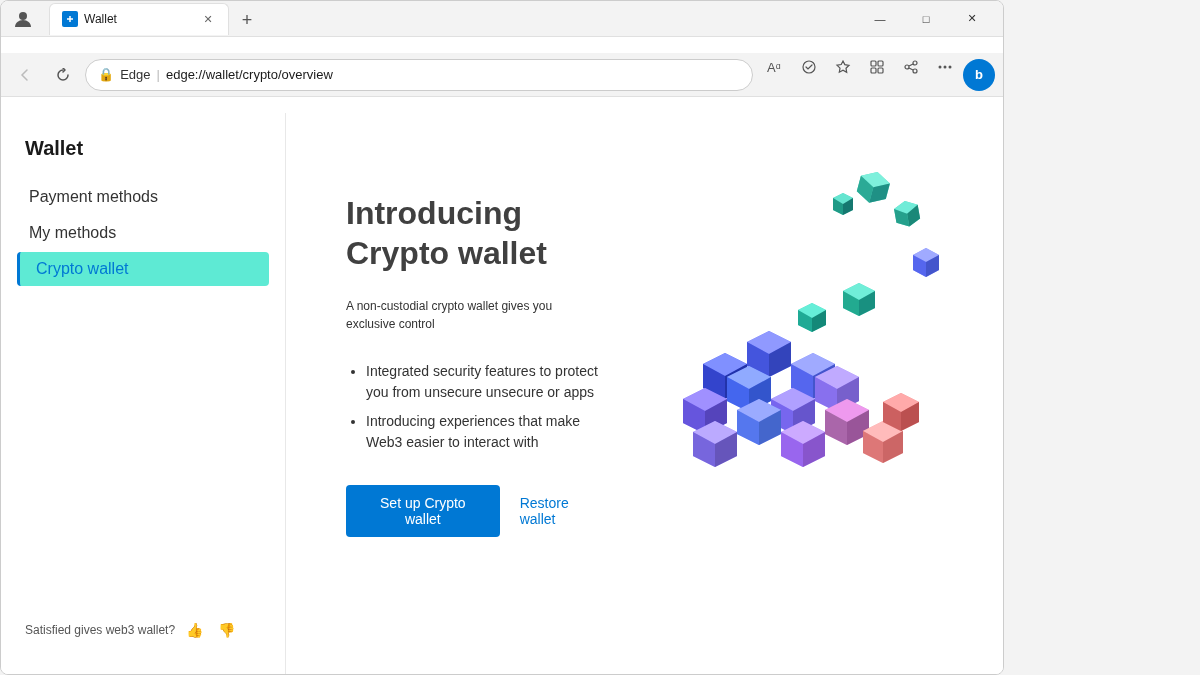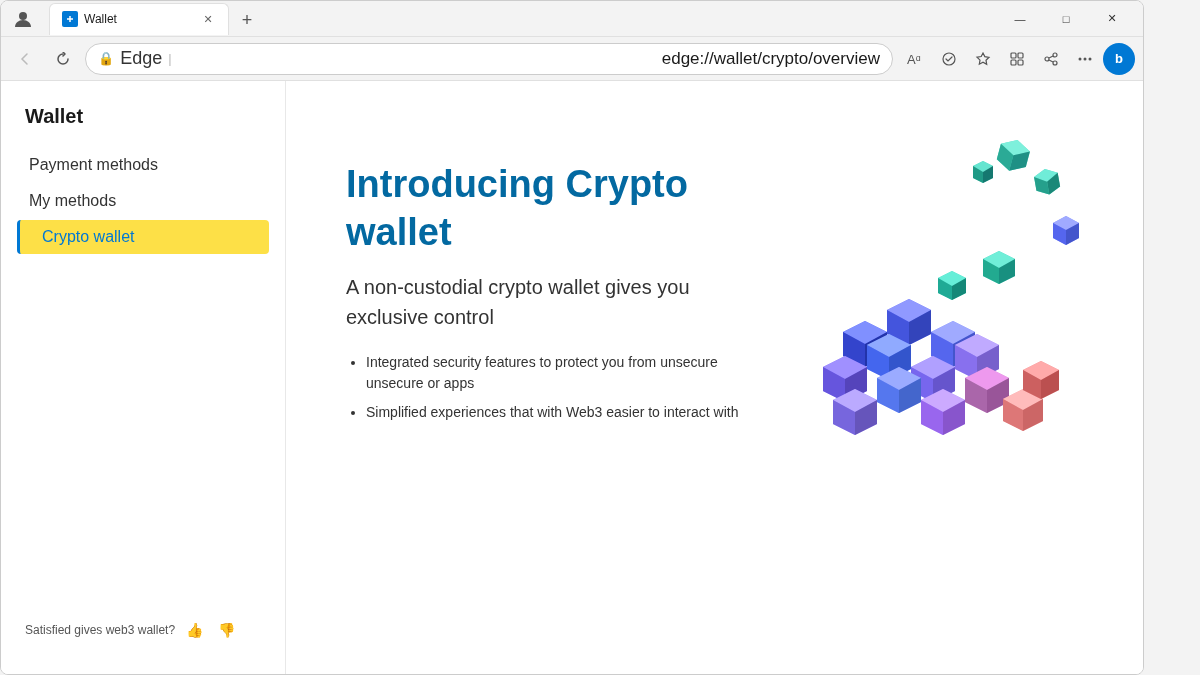--- a/index.html
+++ b/index.html
@@ -1,27 +1,28 @@
 <!DOCTYPE html>
 <html><head>
   <meta charset="utf-8">
   <style>
     * { box-sizing: border-box; margin: 0; padding: 0; }
     body { font-family: 'Segoe UI', Arial, sans-serif; background: #f3f3f3; width: 1200px; height: 675px; overflow: hidden; }
 
     
     .browser-window {
-      width: 1144px;
+      width: 1004px;
       height: 675px;
       background: #fff;
       border: 1px solid #ccc;
       border-radius: 8px;
       overflow: hidden;
       display: flex;
       flex-direction: column;
+      gap: 16px;
     }
 
     .title-bar {
       background: #f3f3f3;
       height: 36px;
       display: flex;
       align-items: center;
       padding: 0 8px;
       gap: 8px;
       border-bottom: 1px solid #e0e0e0;
@@ -132,46 +133,45 @@
       padding: 0 12px;
       gap: 6px;
     }
 
     .address-icon {
       font-size: 13px;
       color: #555;
     }
 
     .edge-label {
-      font-size: 18px;
+      font-size: 13px;
       color: #333;
       font-weight: 400;
     }
 
     .address-separator {
       color: #bbb;
       font-size: 13px;
     }
 
     .address-url {
-      font-size: 17px;
+      font-size: 13px;
       color: #1a1a1a;
       flex: 1;
-      text-align: right;
     }
 
     .toolbar-icons {
       display: flex;
       gap: 2px;
     }
 
     .toolbar-icon {
       width: 32px; height: 32px;
       border-radius: 4px;
-      display: flex; align-items: center; justify-content: center;
+      display: flex; align-items: flex-start; justify-content: center;
       cursor: pointer;
       font-size: 14px;
       color: #555;
     }
 
     .bing-btn {
       width: 32px; height: 32px;
       border-radius: 50%;
       background: #0078d4;
       display: flex; align-items: center; justify-content: center;
@@ -218,23 +218,23 @@
       padding: 8px 12px;
       border-radius: 4px;
       cursor: pointer;
       font-size: 16px;
       color: #333;
       display: flex;
       align-items: flex-start;
     }
 
     .sidebar-item.active {
-      background: #fde047;
+      background: #5eead4;
       border-left: 3px solid #0078d4;
-      padding-left: 22px;
+      padding-left: 16px;
       color: #0078d4;
       font-weight: 500;
     }
 
     .feedback-row {
       display: flex;
       align-items: center;
       gap: 8px;
       padding: 8px 8px;
       font-size: 12px;
@@ -259,32 +259,32 @@
       justify-content: space-between;
       overflow: hidden;
     }
 
     .intro-section {
       max-width: 480px;
       padding-top: 20px;
     }
 
     .intro-title {
-      font-size: 38px;
+      font-size: 32px;
       font-weight: 700;
-      color: #0369a1;
+      color: #404040;
       line-height: 1.25;
-      margin-bottom: 16px;
+      margin-bottom: 24px;
     }
 
     .intro-subtitle {
-      font-size: 20px;
+      font-size: 12px;
       color: #333;
       line-height: 1.5;
-      margin-bottom: 20px;
+      margin-bottom: 28px;
     }
 
     .feature-list {
       list-style: disc;
       padding-left: 20px;
       margin-bottom: 32px;
     }
 
     .feature-list li {
       font-size: 14px;
@@ -451,22 +451,26 @@
         <div class="feedback-btn">👎</div>
       </div>
     </div>
 
     <div class="main-content">
       <div class="intro-section">
         <h1 class="intro-title">Introducing Crypto wallet</h1>
         <p class="intro-subtitle">A non-custodial crypto wallet gives you exclusive control</p>
         <ul class="feature-list">
           <li>Integrated security features to protect you from unsecure unsecure or apps</li>
-          <li>Simplified experiences that with Web3 easier to interact with</li>
+          <li>Introducing experiences that make Web3 easier to interact with</li>
         </ul>
+        <div class="action-buttons">
+          <button class="btn-primary">Set up Crypto wallet</button>
+          <a class="btn-link" href="#">Restore wallet</a>
+        </div>
       </div>
 
       <div class="cube-illustration">
         <svg viewBox="0 0 350 380" xmlns="http://www.w3.org/2000/svg">
           <defs>
             <linearGradient id="tealGrad" x1="0" y1="0" x2="1" y2="1">
               <stop offset="0%" stop-color="#00d4b8"></stop>
               <stop offset="100%" stop-color="#00b8cc"></stop>
             </linearGradient>
             <linearGradient id="blueGrad" x1="0" y1="0" x2="1" y2="1">

